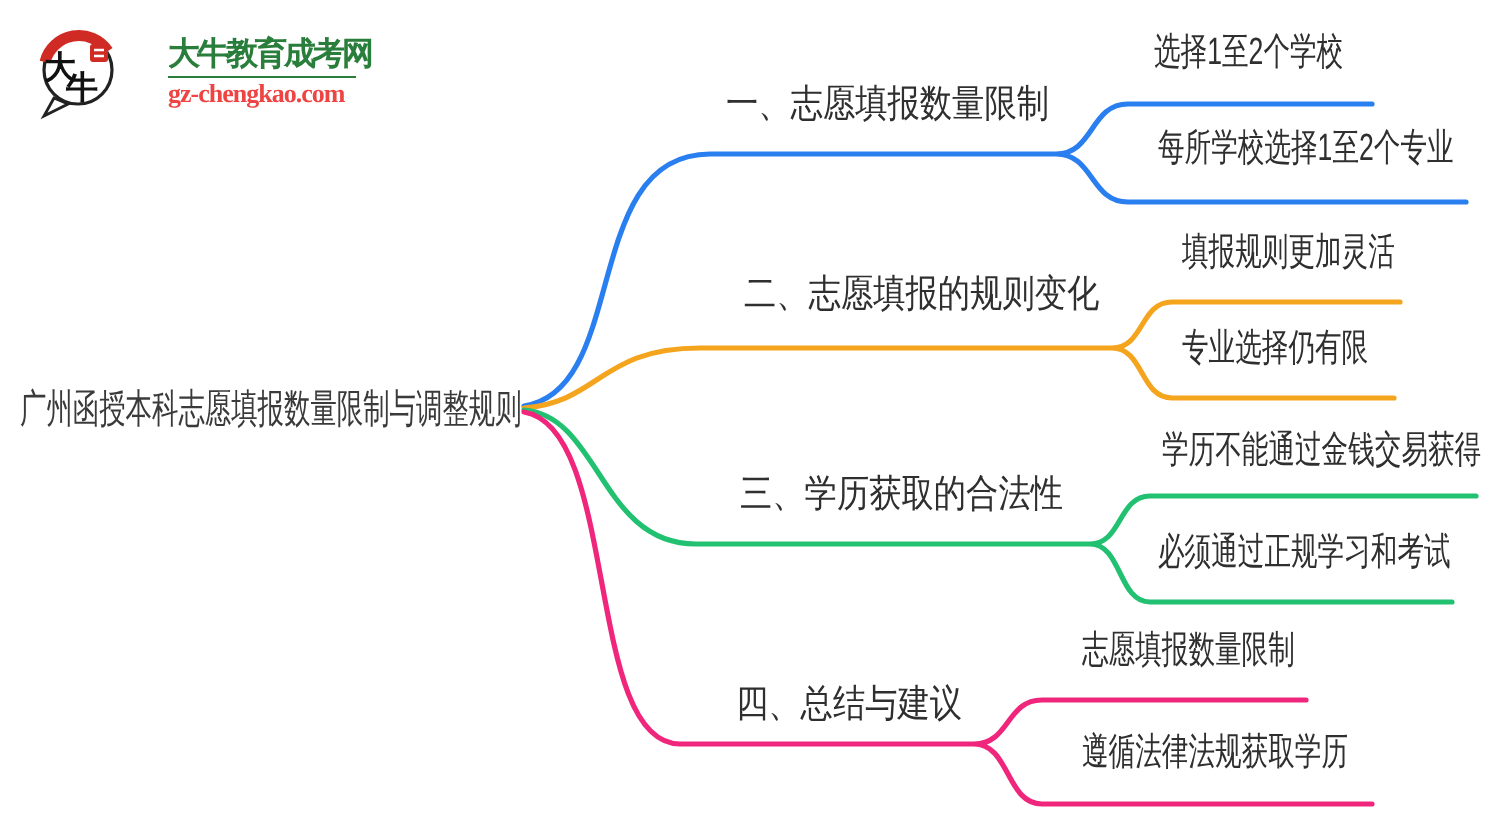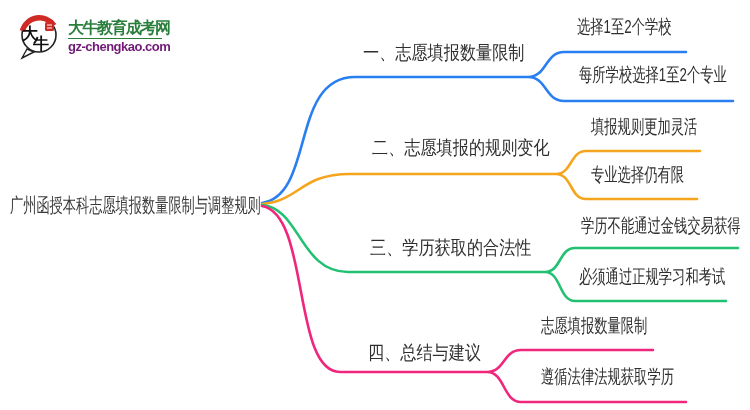--- a/index.html
+++ b/index.html
@@ -16,28 +16,28 @@
   .branch-label{
     font-size:19px;line-height:20px;color:#2f2f2f;
     transform:scaleX(.85);transform-origin:0 0;
   }
   .child-label{
     font-size:19px;line-height:21px;color:#2f2f2f;
     transform:scaleX(.70);transform-origin:0 0;
   }
   .logo{position:absolute;left:14px;top:12px;display:flex;align-items:center;cursor:pointer;}
   .logo-badge{width:50px;height:48px;flex:0 0 auto;}
-  .logo-text{margin-left:4px;}
+  .logo-text{margin-left:20px;font-family:Liberation Serif, serif;}
   .logo-title{
     font-size:16px;font-weight:bold;color:#2a7e3b;letter-spacing:-1.5px;
     line-height:18px;white-space:nowrap;
   }
   .logo-divider{height:1px;background:#2a7e3b;margin:1px 0 1px 0;width:94px;}
   .logo-url{
-    font-size:13px;font-weight:bold;color:#701a75;letter-spacing:-.5px;
+    font-size:13px;font-weight:bold;color:#ef4444;letter-spacing:-.5px;
     line-height:14px;white-space:nowrap;
   }
 </style>
 </head>
 <body>
 
 <div id="stage">
 
   <svg id="map-lines" viewBox="0 0 750 410" fill="none" stroke-linecap="round" stroke-width="2.6">
     <path d="M262,203 C315,195 290,77 355,77 L528,77

